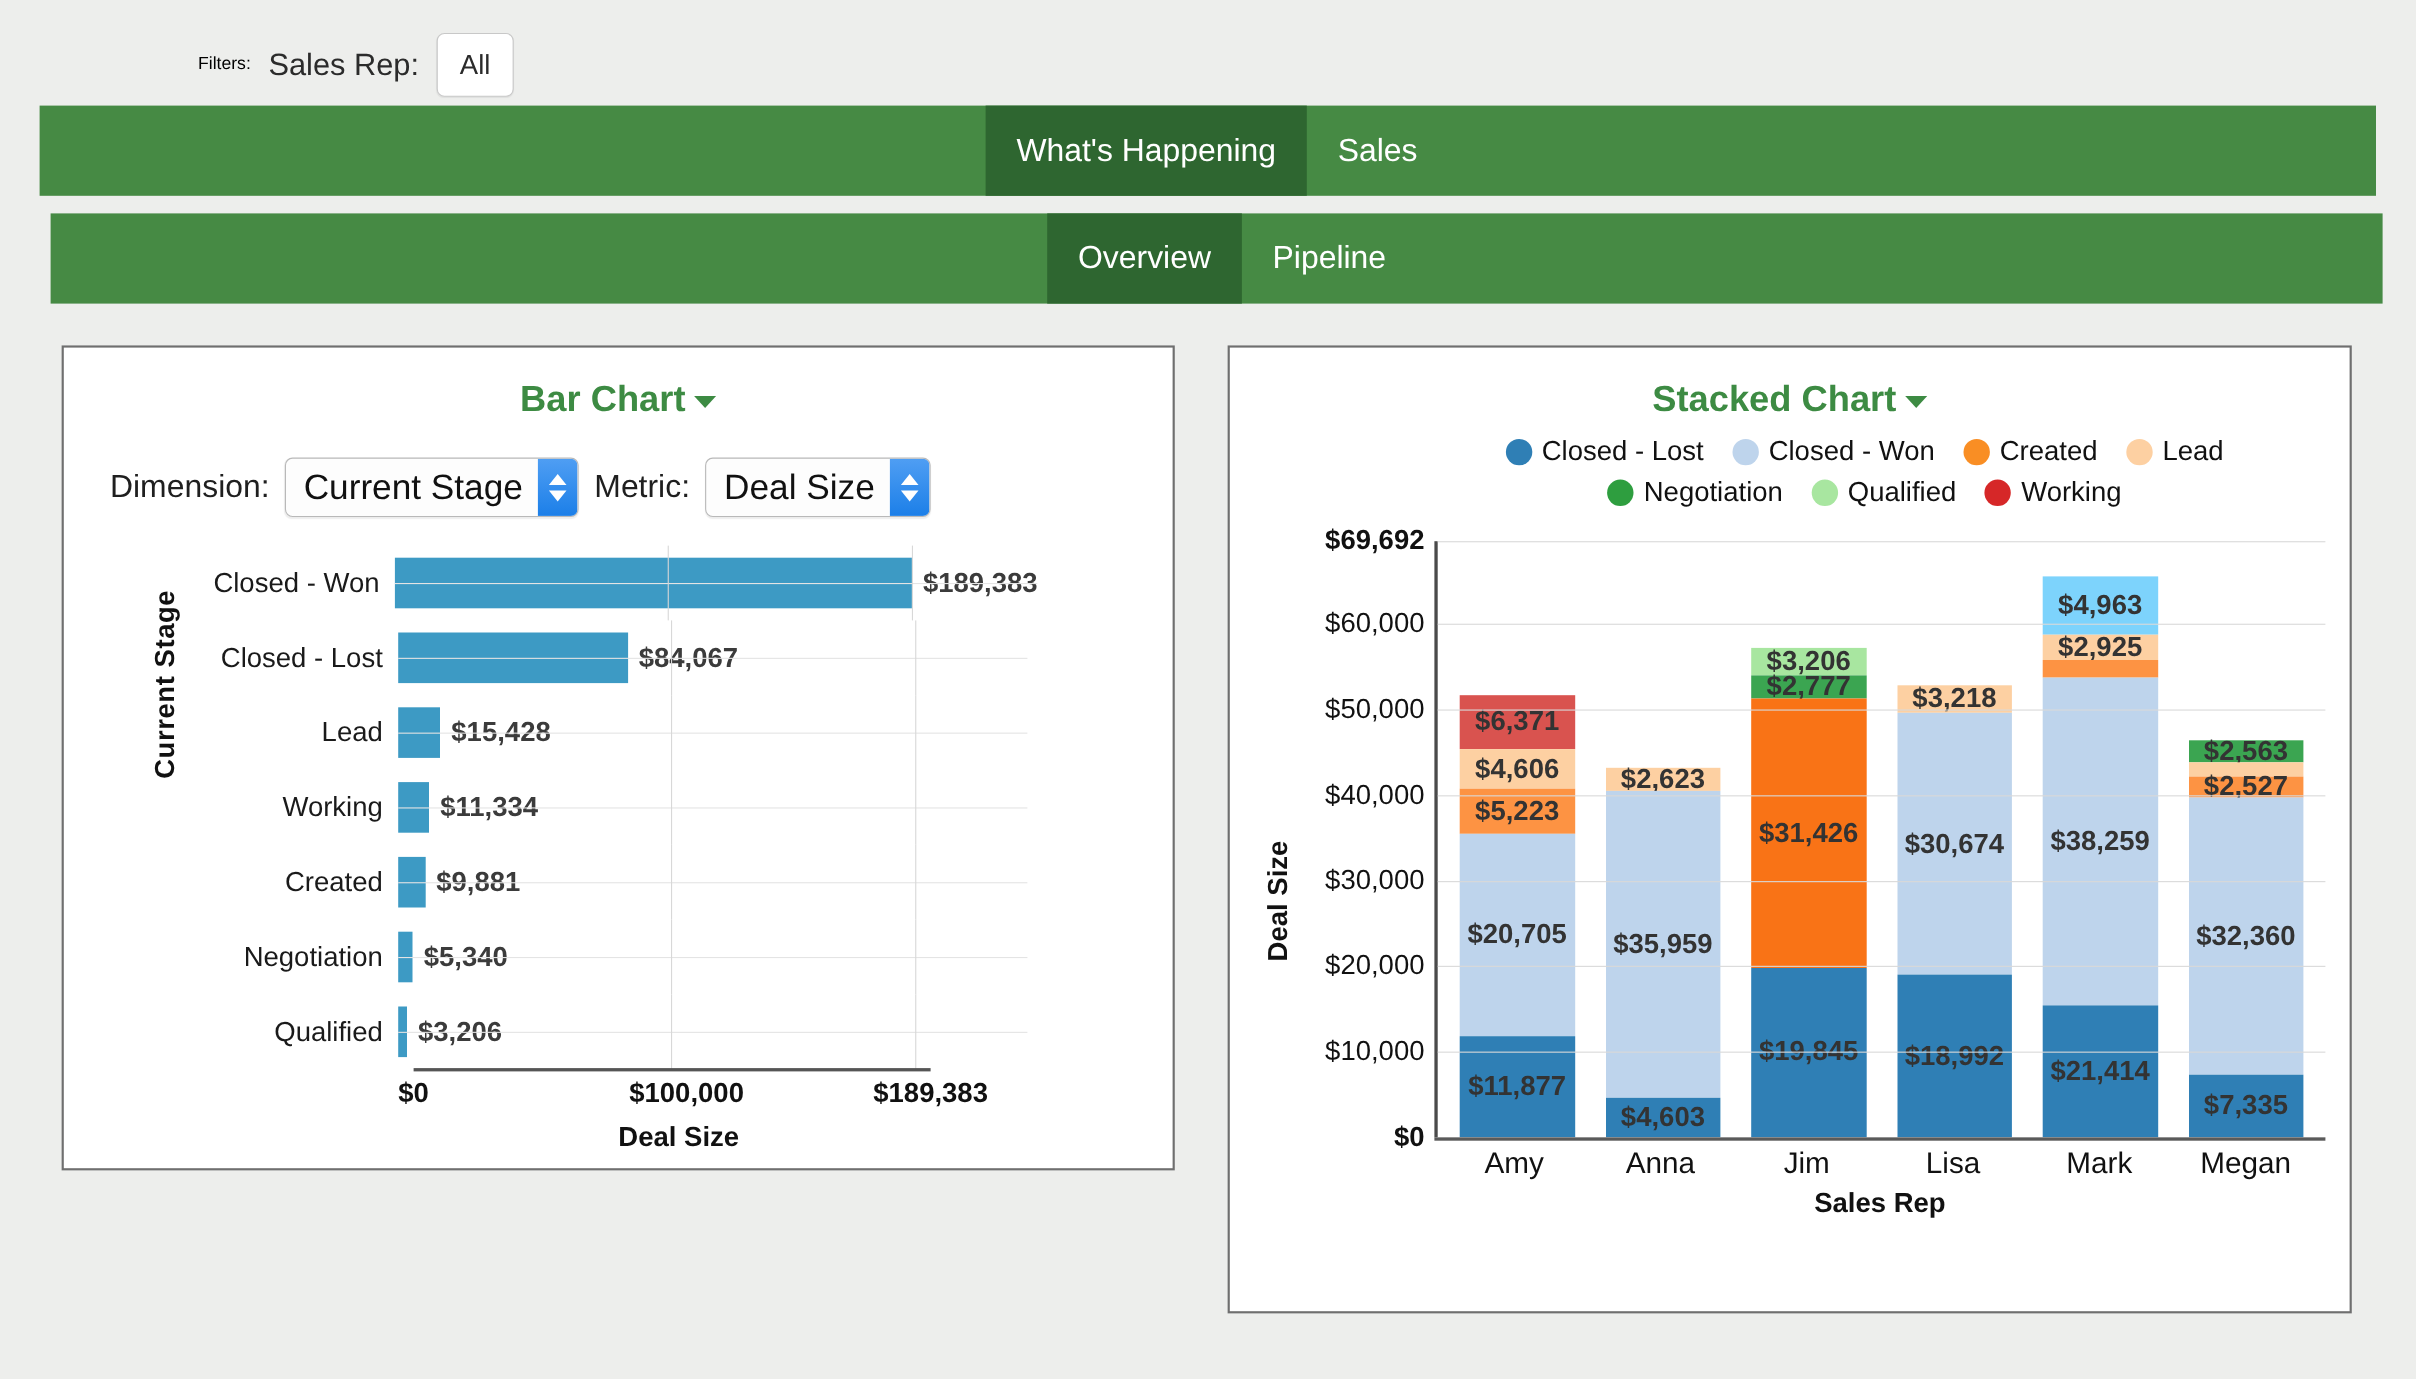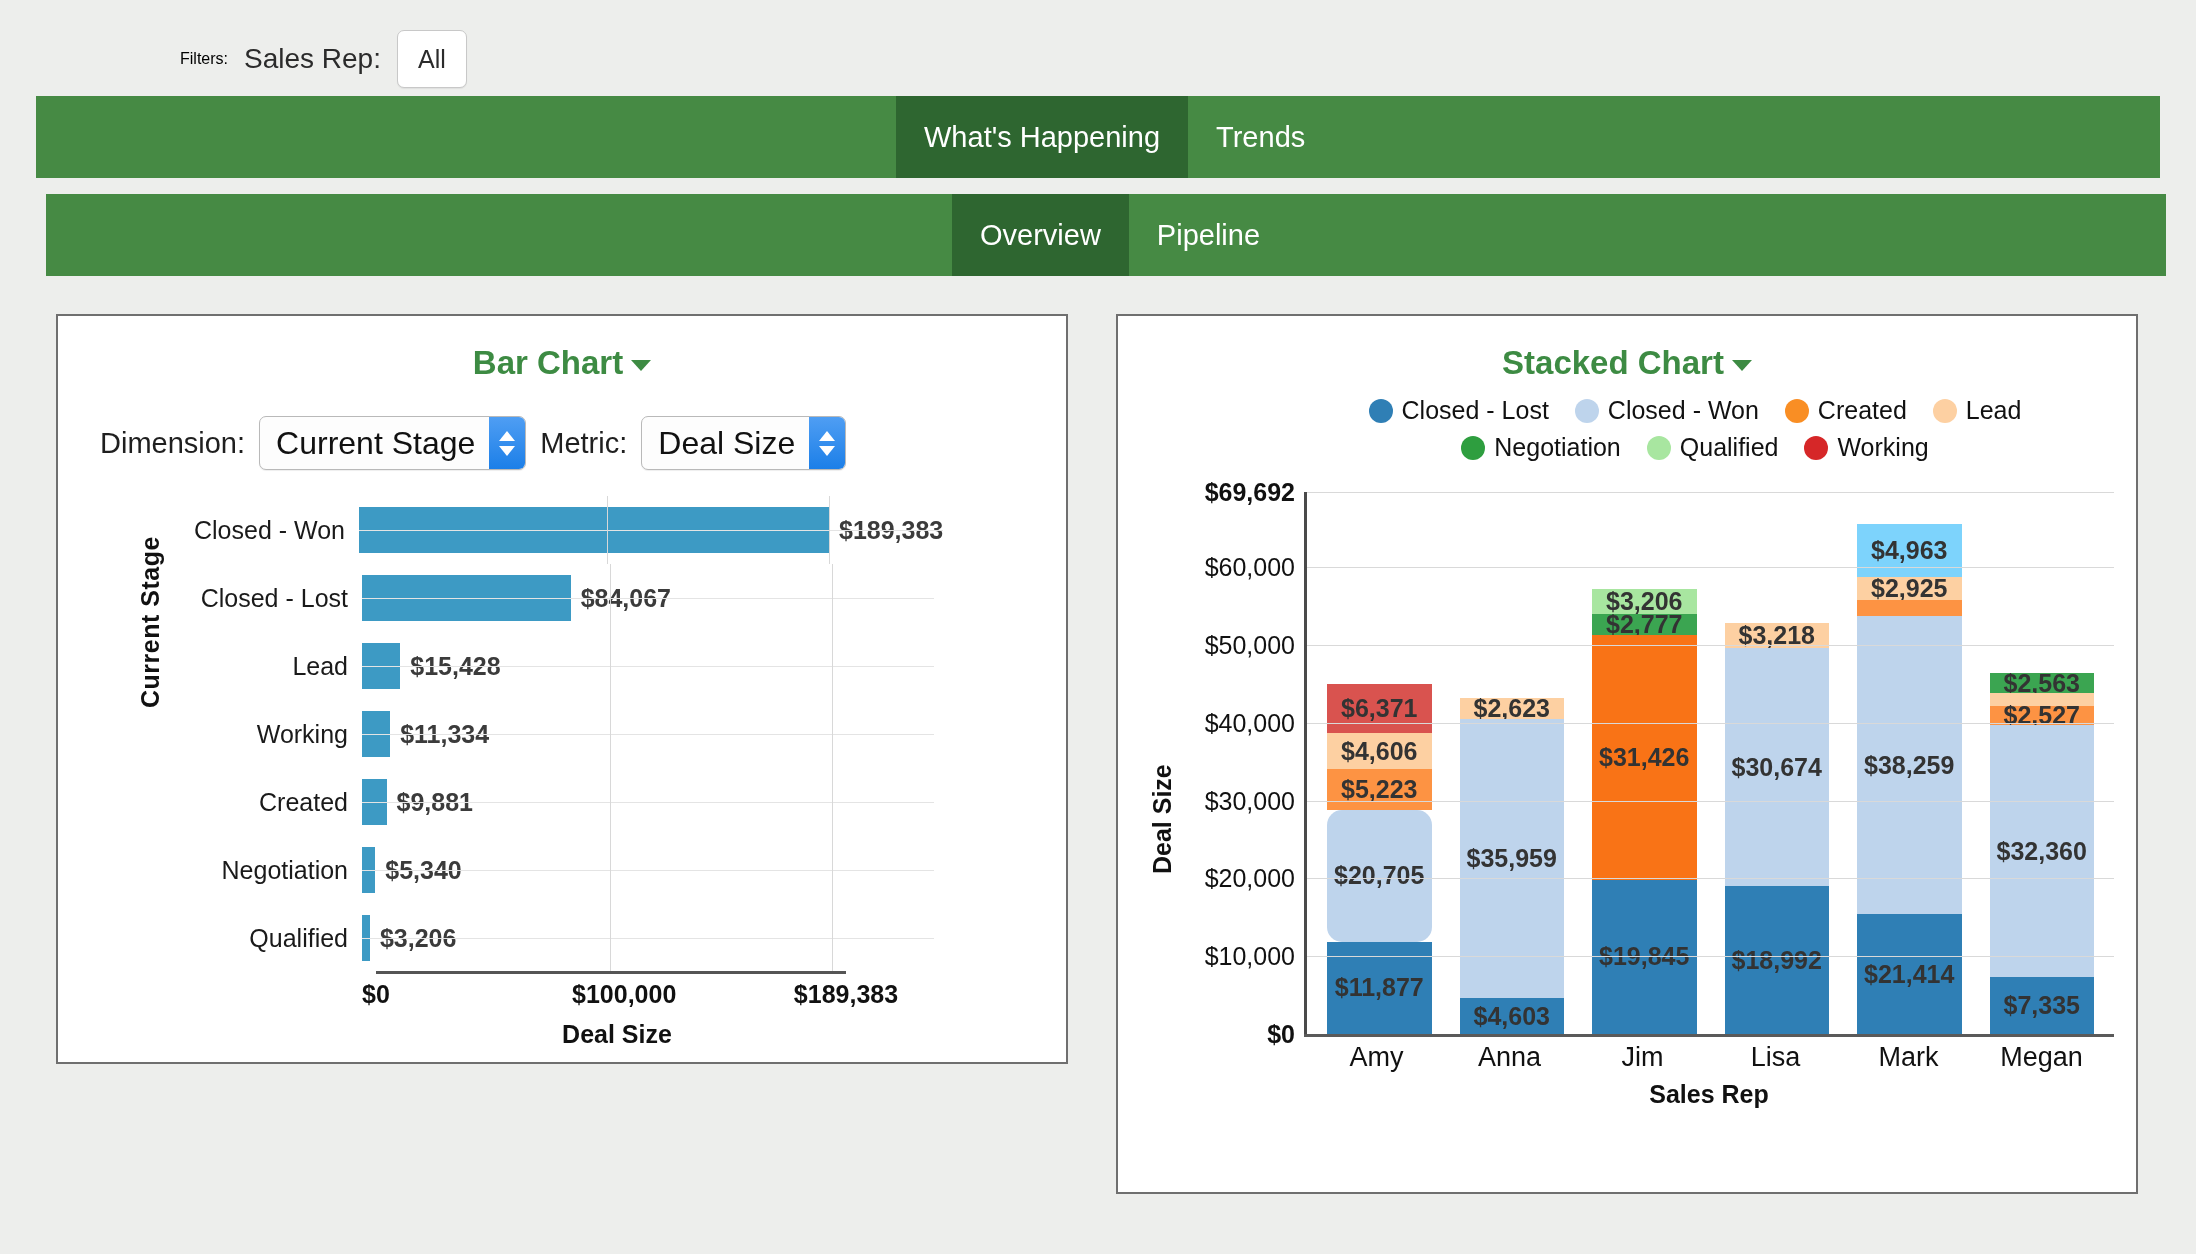--- a/index.html
+++ b/index.html
@@ -285,21 +285,21 @@
 <body>
 
 <div class="filterbar">
   <span>Filters:</span>
   <span class="filter-name">Sales Rep:</span>
   <div class="filter-btn">All</div>
 </div>
 
 <div class="tabbar tabbar-1">
   <div class="tab active">What's Happening</div>
-  <div class="tab">Trends</div>
+  <div class="tab">Sales</div>
 </div>
 
 <div class="tabbar tabbar-2">
   <div class="tab active">Overview</div>
   <div class="tab">Pipeline</div>
 </div>
 
 <div class="panels">
 
   <div class="panel panel-left">
@@ -445,21 +445,21 @@
           <span>Working</span>
         </div>
       </div>
 
     <div class="stack-wrap">
       <div class="stack-ylabel">Deal Size</div>
       <div class="stack-plot" id="stack-plot">
         <div class="stack-bars" id="stack-bars">
             <div class="stack-col">
               <div class="seg" style="height: 92.3683px; background: rgb(47, 127, 181);">$11,877</div>
-              <div class="seg" style="height: 132px; background: rgb(190, 212, 236); border-radius: 15px;">$20,705</div>
+              <div class="seg" style="height: 184px; background: rgb(190, 212, 236);">$20,705</div>
               <div class="seg" style="height: 40.6197px; background: rgb(253, 147, 67);">$5,223</div>
               <div class="seg" style="height: 35.8212px; background: rgb(253, 208, 162);">$4,606</div>
               <div class="seg" style="height: 49.5478px; background: rgb(217, 83, 79);">$6,371</div>
             </div>
             <div class="stack-col">
               <div class="seg" style="height: 35.7979px; background: rgb(47, 127, 181);">$4,603</div>
               <div class="seg" style="height: 279.656px; background: rgb(190, 212, 236);">$35,959</div>
               <div class="seg" style="height: 20.3993px; background: rgb(253, 208, 162);">$2,623</div>
             </div>
             <div class="stack-col">

